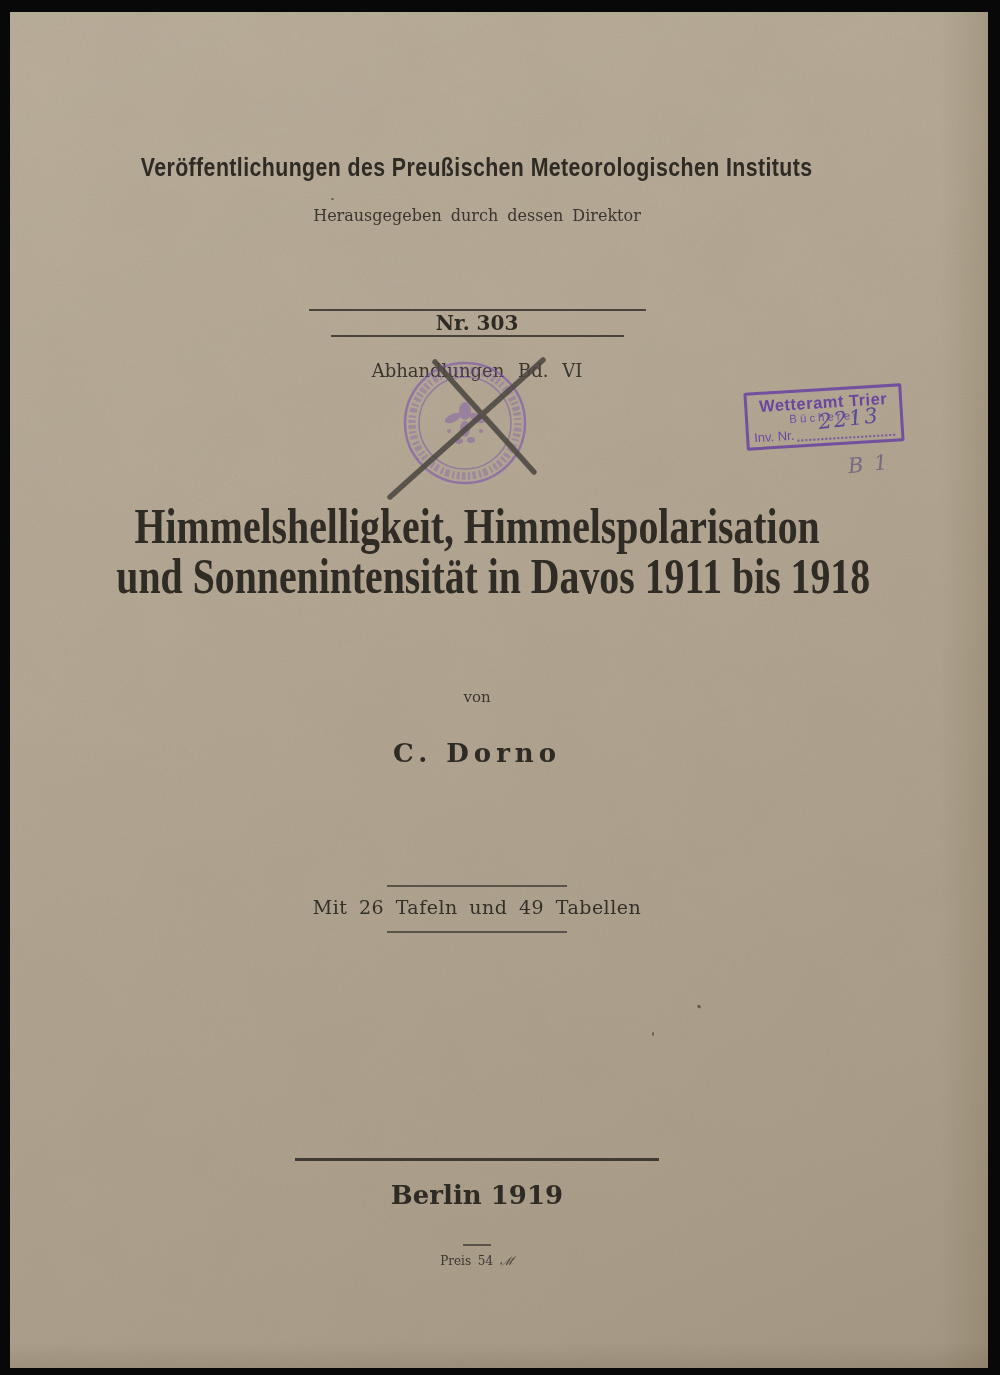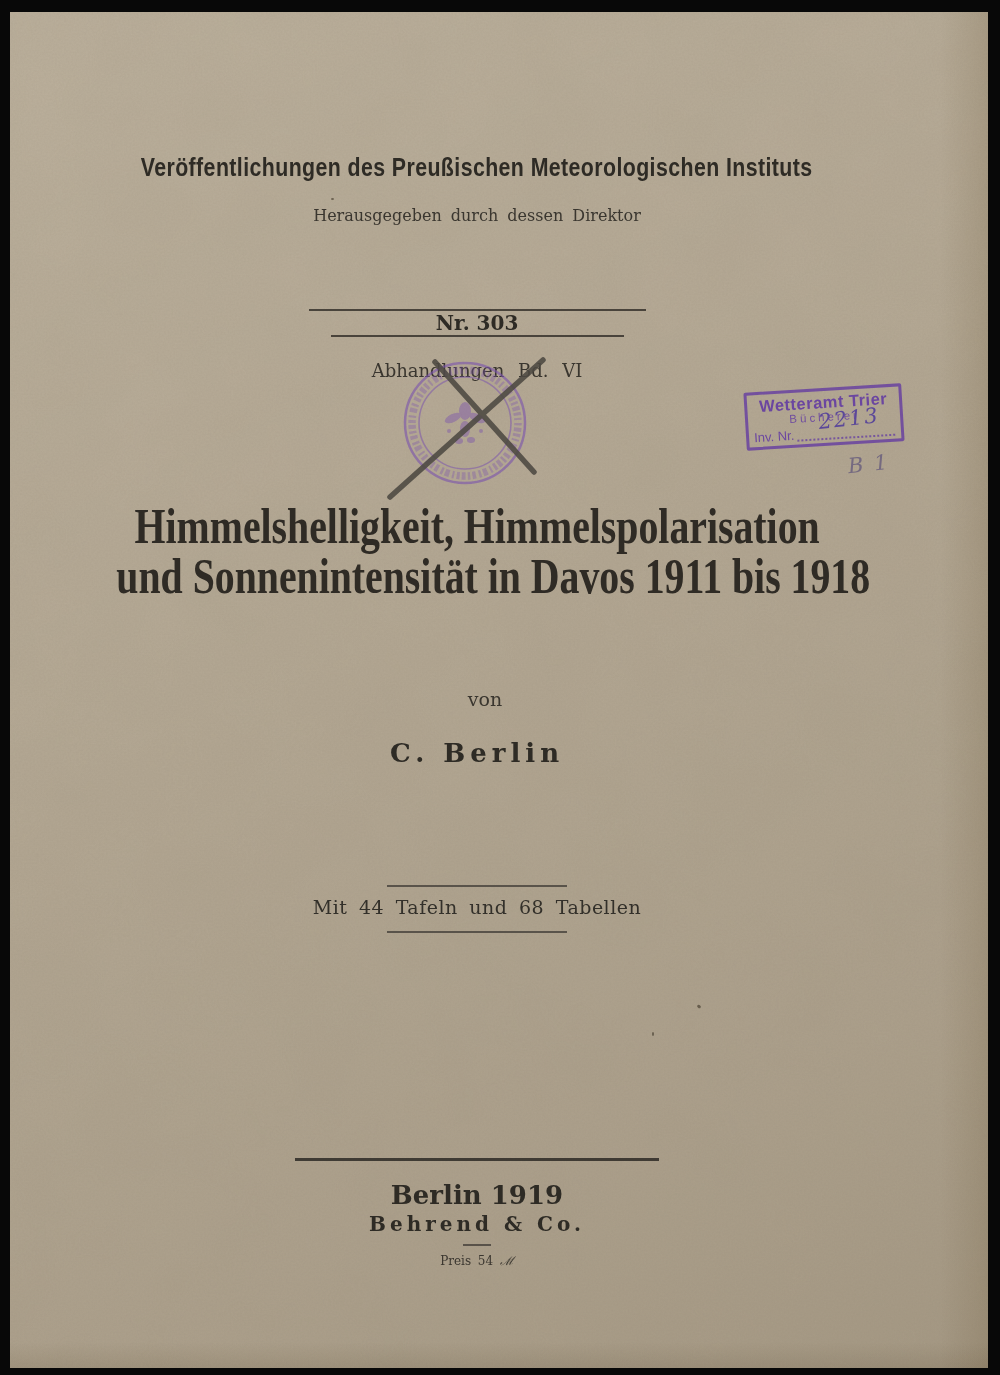--- a/index.html
+++ b/index.html
@@ -44,21 +44,21 @@
   .nr-rule.right{width:293px;}
   .nr-text{font-size:20px;font-weight:bold;color:#2e2b25;padding:0 7px;white-space:nowrap;}
 
   .volume{top:348px;font-size:18px;color:#3a362f;word-spacing:8px;}
 
   .main-title{font-size:51px;line-height:1.1;color:#2f2b25;font-family:"Liberation Serif", serif;font-weight:bold;}
   .title-l1{top:486px;}
   .title-l2{top:536px;}
   .main-title .condensed{transform:scaleX(0.78);}
 
-  .von{top:676px;font-size:19px;color:#3a362f;margin-left:8px;}
+  .von{top:676px;font-size:15px;color:#3a362f;}
   .author{top:726px;font-size:26px;font-weight:bold;letter-spacing:5px;color:#2e2b25;}
 
   .mit-rule{position:absolute;left:50%;transform:translateX(-50%);width:180px;height:1.5px;background:#45403a;opacity:0.8;}
   .mit-rule.top{top:873px;}
   .mit-rule.bottom{top:919px;}
   .contents-note{top:884px;font-size:19px;letter-spacing:0.5px;word-spacing:5px;color:#33302a;}
 
   .imprint-rule{position:absolute;left:50%;transform:translateX(-50%);top:1146px;width:364px;height:3px;background:#33302a;opacity:0.9;}
   .place-year{top:1168px;font-size:26px;font-weight:bold;color:#2e2b25;}
   .publisher{top:1200px;font-size:20px;font-weight:bold;letter-spacing:4px;color:#2e2b25;}
@@ -137,29 +137,28 @@
       <div class="block volume">Abhandlungen Bd. VI</div>
 
       <div class="block main-title title-l1">
         <span class="condensed">Himmelshelligkeit, Himmelspolarisation</span>
       </div>
       <div class="block main-title title-l2">
         <span class="condensed">und Sonnenintensität in Davos 1911 bis 1918</span>
       </div>
 
       <div class="block von">von</div>
-      <div class="block author">C. Berlin</div>
+      <div class="block author">C. Dorno</div>
 
       <div class="mit-rule top"></div>
-      <div class="block contents-note">Mit 44 Tafeln und 68 Tabellen</div>
+      <div class="block contents-note">Mit 26 Tafeln und 49 Tabellen</div>
       <div class="mit-rule bottom"></div>
 
       <div class="imprint-rule"></div>
       <div class="block place-year">Berlin 1919</div>
-      <div class="block publisher">Behrend &amp; Co.</div>
       <div class="tiny-rule"></div>
       <div class="block price">
         <span>Preis 54</span>
         <span class="currency">ℳ</span>
       </div>
 
     </div>
 
     <svg class="seal" xmlns="http://www.w3.org/2000/svg" viewBox="-63 -63 126 126">
       <filter id="sealblur">

